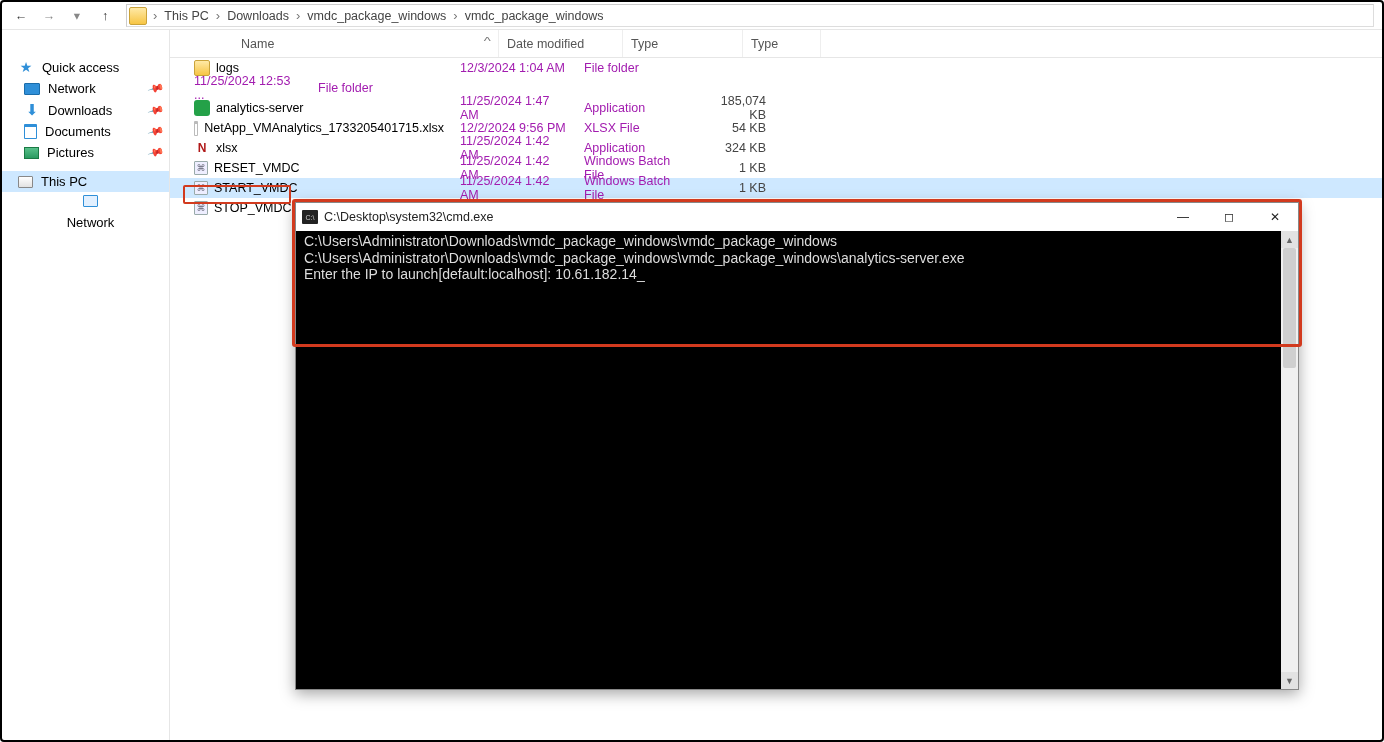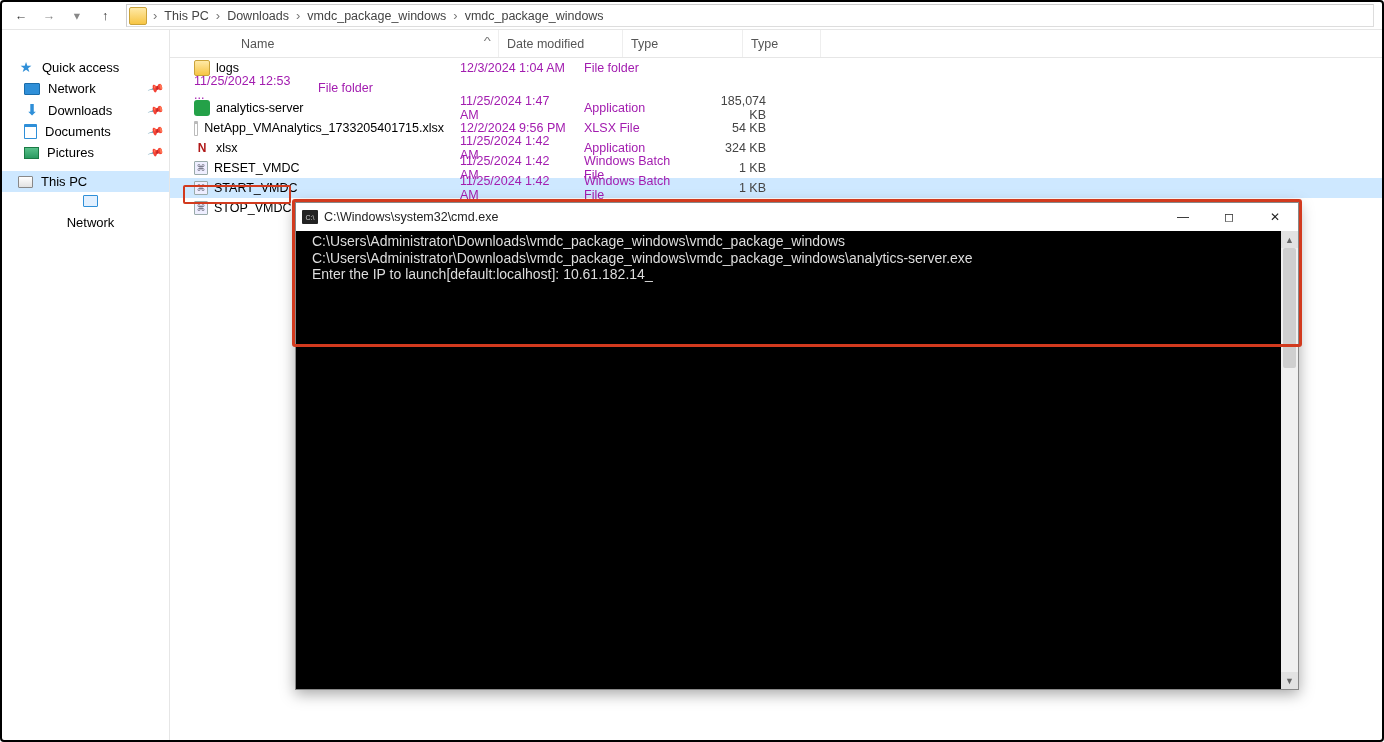--- a/index.html
+++ b/index.html
@@ -58,21 +58,21 @@
     .highlight-cmd{ position:absolute; left:290px; top:197px; width:1010px; height:148px; border:3px solid #d23a1e; border-radius:3px; pointer-events:none; z-index:60;}
 
     
     .cmdwin { position:absolute; left:293px; top:200px; width:1004px; height:488px; background:#000; border:1px solid #888; box-shadow:0 4px 14px rgba(0,0,0,.35); z-index:50; display:flex; flex-direction:column;}
     .cmdtitle { height:28px; background:#fff; display:flex; align-items:center; padding:0 0 0 6px; font-size:12.5px; color:#222;}
     .cmdicon { width:16px;height:14px; background:#222; border-radius:1px; display:flex;align-items:center;justify-content:center; margin-right:6px;}
     .cmdicon::after{content:"C:\\"; color:#ccc; font-size:7px;}
     .winbtns{ margin-left:auto; display:flex;}
     .winbtn{ width:46px; height:28px; display:flex; align-items:center; justify-content:center; font-size:12px; color:#222; cursor:pointer;}
     .cmdbody { flex:1; background:#000; color:#ddd; position:relative;}
-    .cmdtext { padding:3px 8px; font-family:Consolas,"Courier New",monospace; font-size:14px; line-height:15.5px; white-space:pre;margin-left:8px;}
+    .cmdtext { padding:3px 8px; font-family:Consolas,"Courier New",monospace; font-size:14px; line-height:15.5px; white-space:pre;}
     .cursor::after{content:"_"; color:#ddd;}
     .cmdscroll{ position:absolute; right:0; top:0; width:17px; height:100%; background:#f0f0f0;}
     .sarrow{ width:17px;height:17px; background:#e2e2e2; display:flex;align-items:center;justify-content:center; font-size:9px; color:#666; cursor:pointer;}
     .sarrow.down{position:absolute; bottom:0;}
     .sthumb{ position:absolute; top:17px; left:2px; width:13px; height:120px; background:#cfcfcf; border-radius:2px;}
     .bottom-shadow{ position:absolute; left:0; right:0; bottom:0; height:42px; z-index:1;}
   </style>
 </head>
 <body>
 
@@ -221,21 +221,21 @@
       </div>
   </div>
 </div>
 
 <div class="highlight-red"></div>
 <div class="highlight-cmd"></div>
 
 <div class="cmdwin">
   <div class="cmdtitle">
     <span class="cmdicon"></span>
-    <span>C:\Windows\system32\cmd.exe</span>
+    <span>C:\Desktop\system32\cmd.exe</span>
     <div class="winbtns">
       <div class="winbtn">―</div>
       <div class="winbtn">◻</div>
       <div class="winbtn close">✕</div>
     </div>
   </div>
   <div class="cmdbody">
     <div class="cmdtext"><span>C:\Users\Administrator\Downloads\vmdc_package_windows\vmdc_package_windows</span>
 <span>C:\Users\Administrator\Downloads\vmdc_package_windows\vmdc_package_windows\analytics-server.exe</span>
 <span>Enter the IP to launch[default:localhost]: 10.61.182.14</span><span class="cursor"></span></div>

